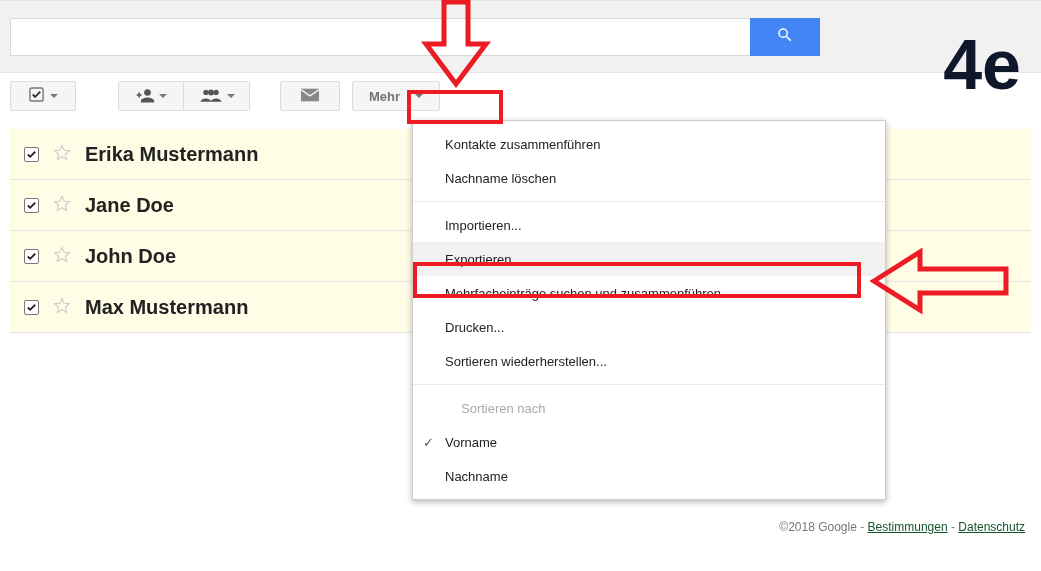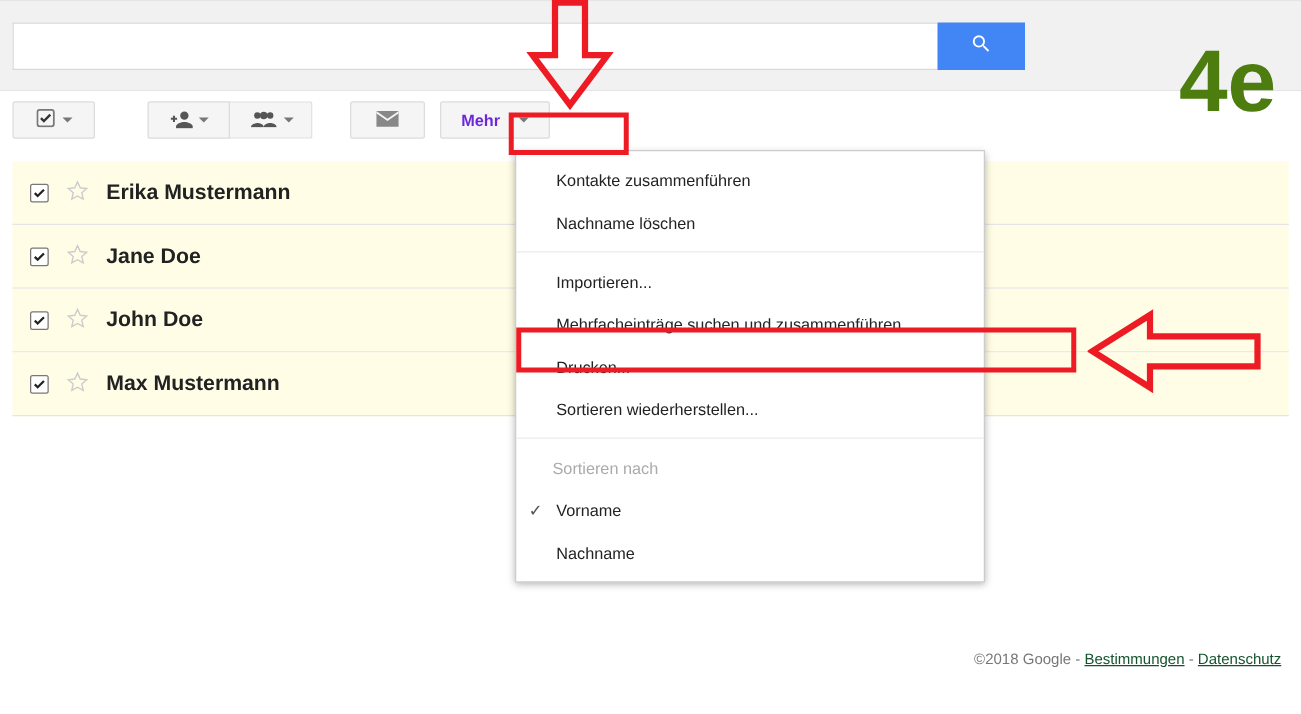--- a/index.html
+++ b/index.html
@@ -14,41 +14,41 @@
   .search-btn svg { fill: #fff; }
 
   
   .toolbar { height: 46px; display: flex; align-items: center; padding-left: 10px; gap: 0; background:#fff; }
   .tb-btn { height: 30px; background: #f5f5f5; border: 1px solid #dcdcdc; border-radius: 2px; display: flex; align-items: center; justify-content: center; cursor: pointer; color: #555; position: relative; }
   .tb-btn + .tb-btn.attached { border-left: none; }
   .tb-select { width: 66px; margin-right: 42px; }
   .tb-addperson { width: 66px; border-top-right-radius: 0; border-bottom-right-radius: 0; }
   .tb-addgroup { width: 66px; border-top-left-radius: 0; border-bottom-left-radius: 0; margin-right: 30px; }
   .tb-mail { width: 60px; margin-right: 12px; }
-  .tb-more { width: 88px; font-weight: bold; color:#6d28d9; gap:15px; padding: 0 10px; }
+  .tb-more { width: 88px; font-weight: bold; color:#737373; gap:15px; padding: 0 10px; }
   .caret { width:0; height:0; border-left:4px solid transparent; border-right:4px solid transparent; border-top:4px solid #777; display:inline-block; }
 
   
   .contact-list { padding: 10px 10px 0 10px; }
   .contact-row { height: 51px; display: flex; align-items: center; background: #fffde5; border-bottom: 1px solid #e5e5e5; padding-left: 14px; gap: 14px; }
   .contact-check { width:15px; height:15px; border:1px solid #777; border-radius:2px; display:flex; align-items:center; justify-content:center; background:#fff; cursor:pointer; }
   .contact-check svg { stroke:#222; }
   .contact-star { cursor:pointer; }
-  .contact-name { font-weight: bold; font-size: 17px; color:#222; }
-
-  
-  .menu { position: absolute; left: 412px; top: 120px; width: 376px; background: #fff; border: 1px solid rgba(0,0,0,0.2); box-shadow: 0 2px 6px rgba(0,0,0,0.3); z-index: 20; padding: 6px 0; }
+  .contact-name { font-weight: bold; font-size: 20px; color:#222; }
+
+  
+  .menu { position: absolute; left: 412px; top: 120px; width: 474px; background: #fff; border: 1px solid rgba(0,0,0,0.2); box-shadow: 0 2px 6px rgba(0,0,0,0.3); z-index: 20; padding: 6px 0; }
   .menu-section-divider { height: 1px; background: #ebebeb; margin: 6px 0; }
   .menu-item { height: 34px; display: flex; align-items: center; padding-left: 32px; cursor: pointer; font-size: 13px; color:#222; position: relative; }
   .menu-item.hovered { background: #f1f1f1; }
   .menu-item .check { position:absolute; left:10px; top:50%; transform:translateY(-50%); color:#555; }
-  .menu-header { height: 34px; display:flex; align-items:center; padding-left:29px; color:#aaa; cursor:default; }
-
-  
-  .annotation-4e { position:absolute; right:20px; top:25px; font-size:70px; font-weight:bold; color:#4d7c0f; font-family: Arial, sans-serif; }
+  .menu-header { height: 34px; display:flex; align-items:center; padding-left:48px; color:#aaa; cursor:default; }
+
+  
+  .annotation-4e { position:absolute; right:20px; top:25px; font-size:70px; font-weight:bold; color:#0f172a; font-family: Arial, sans-serif; }
   .hl-more { position:absolute; left:407px; top:90px; width:96px; height:34px; border:4px solid #ed1c24; pointer-events:none; z-index:30; }
   .hl-export { position:absolute; left:413px; top:262px; width:448px; height:36px; border:4px solid #ed1c24; pointer-events:none; z-index:30; }
 
   
   .footer { position:absolute; right:16px; top:520px; font-size:12px; color:#777; }
   .footer a { color:#14532d; text-decoration:underline; cursor:pointer; }
 
 </style>
 </head>
 <body>
@@ -166,20 +166,23 @@
     <div class="menu-item">
         <span>Kontakte zusammenführen</span>
       </div>
     <div class="menu-item">
         <span>Nachname löschen</span>
       </div>
     <div class="menu-section-divider"></div>
     <div class="menu-item">
         <span>Importieren...</span>
       </div>
+    <div class="menu-item hovered">
+        <span>Exportieren...</span>
+      </div>
     <div class="menu-item">
         <span>Mehrfacheinträge suchen und zusammenführen...</span>
       </div>
     <div class="menu-item">
         <span>Drucken...</span>
       </div>
     <div class="menu-item">
         <span>Sortieren wiederherstellen...</span>
       </div>
     <div class="menu-section-divider"></div>

